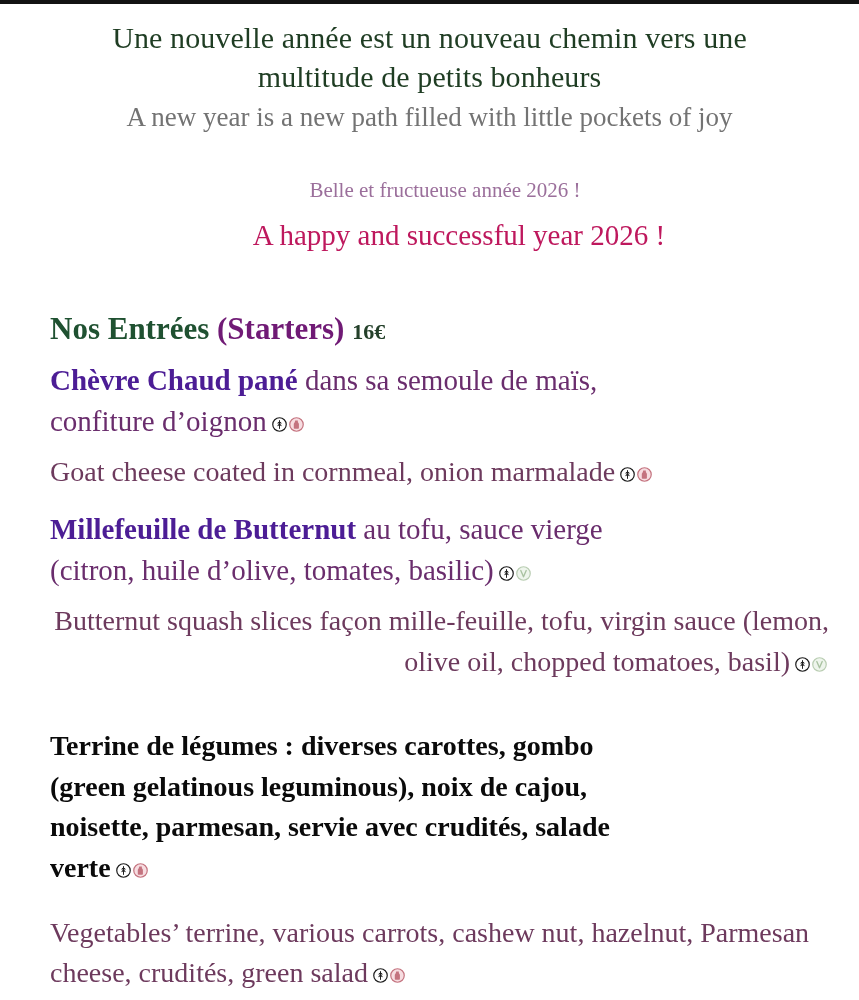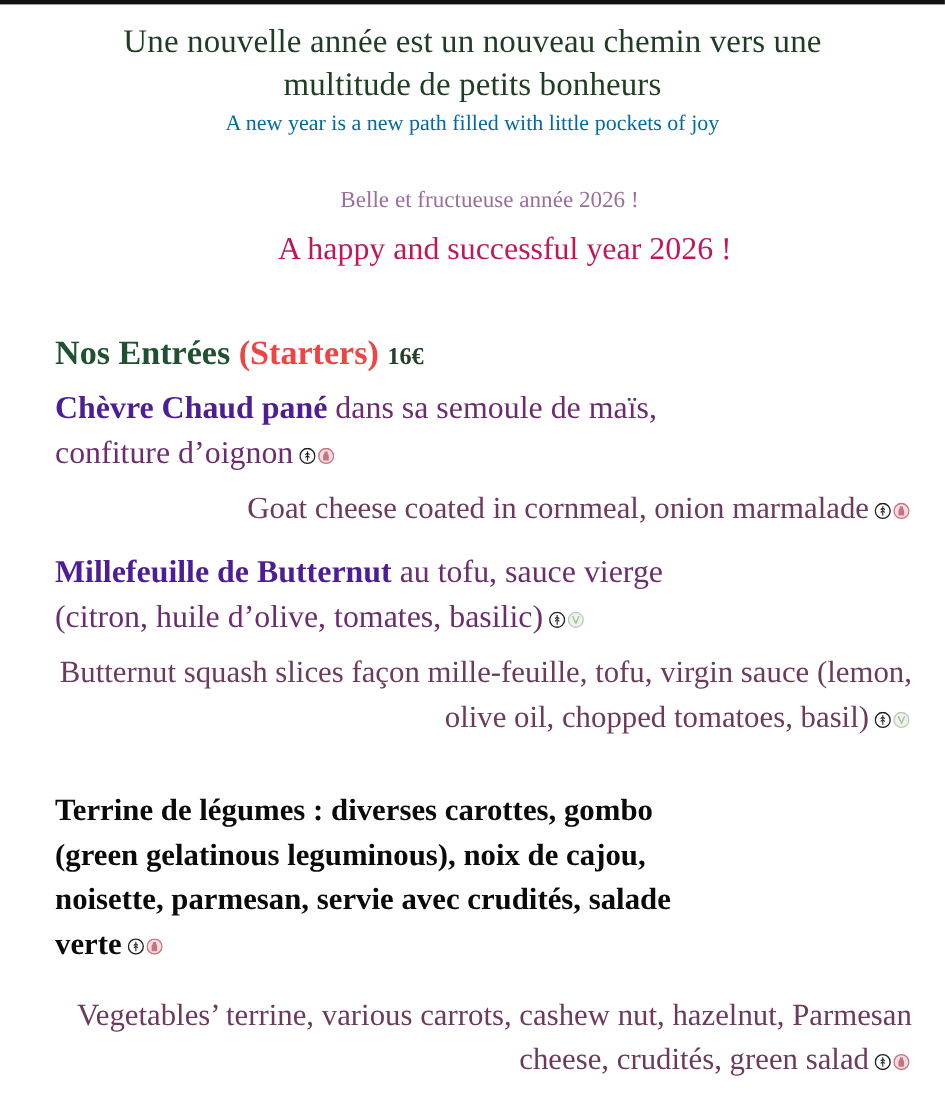--- a/index.html
+++ b/index.html
@@ -46,22 +46,22 @@
     text-align: center;
   }
   .headline-fr {
     color: #1f3d23;
     font-size: 30px;
     line-height: 1.30;
     letter-spacing: .1px;
     margin: 0;
   }
   .headline-en {
-    color: #0369a1;
-    font-size: 20px;
+    color: #737373;
+    font-size: 27px;
     line-height: 1.28;
     margin: 4px 0 0 0;
   }
 
   .greeting {
     margin-top: 42px;
     text-align: center;
     margin-left: 31px;
   }
   .greeting-fr {
@@ -85,21 +85,21 @@
   }
 
   .section-head {
     font-size: 31px;
     font-weight: bold;
     line-height: 1.2;
     margin: 0 0 12px 0;
     text-align: left;
   }
   .sec-fr  { color: #1f5131; }
-  .sec-en  { color: #ef4444; }
+  .sec-en  { color: #701a75; }
   .sec-price {
     color: #24402a;
     font-size: 22px;
     font-weight: bold;
   }
 
   .dish { margin-bottom: 2px; }
 
   .dish-fr {
     color: #6a2d6d;
@@ -116,21 +116,21 @@
     font-size: 28px;
     line-height: 1.45;
   }
 
   .dish-en {
     color: #6d3a5d;
     font-size: 28px;
     line-height: 1.45;
     margin: 10px 0 0 0;
   }
-  .al-center { text-align: right; }
+  .al-center { text-align: left; }
   .al-right  { text-align: right; }
   .al-left   { text-align: left; }
 
   .sp-1 { margin-top: 16px; }
   .sp-2 { margin-top: 24px; }
   .sp-3 { margin-top: 44px; }
 
   
   .badges {
     display: inline-block;

